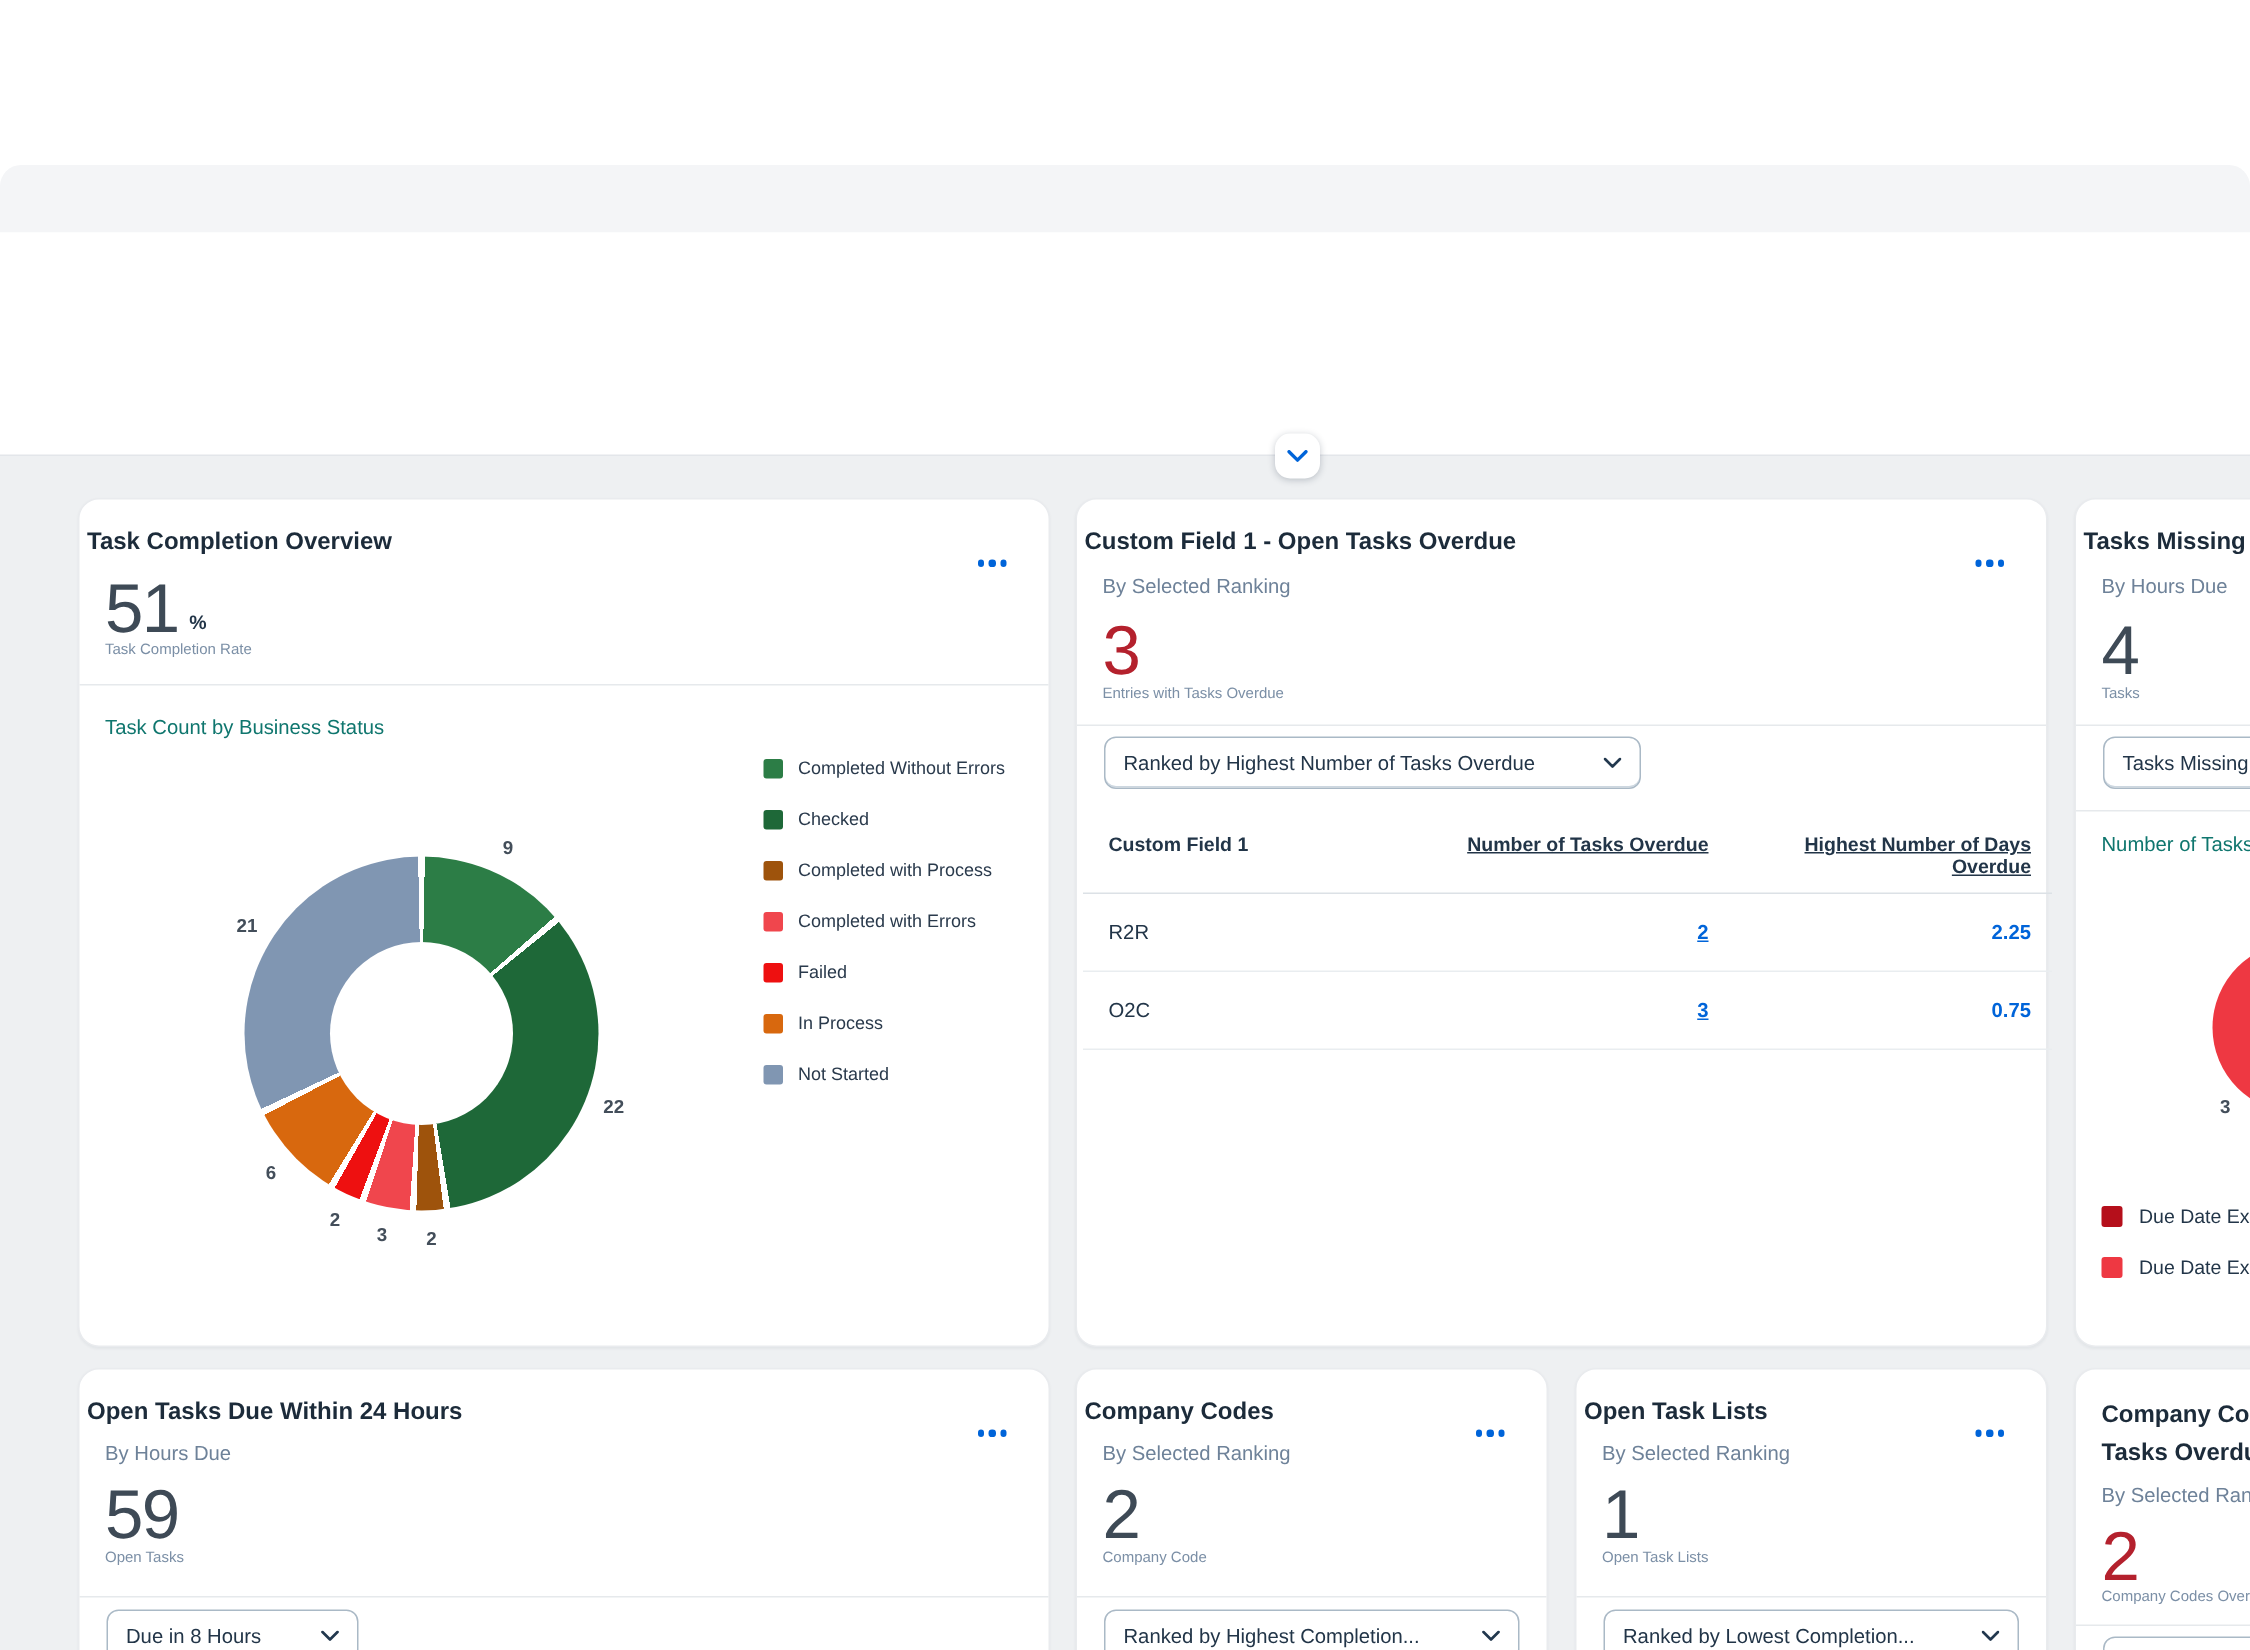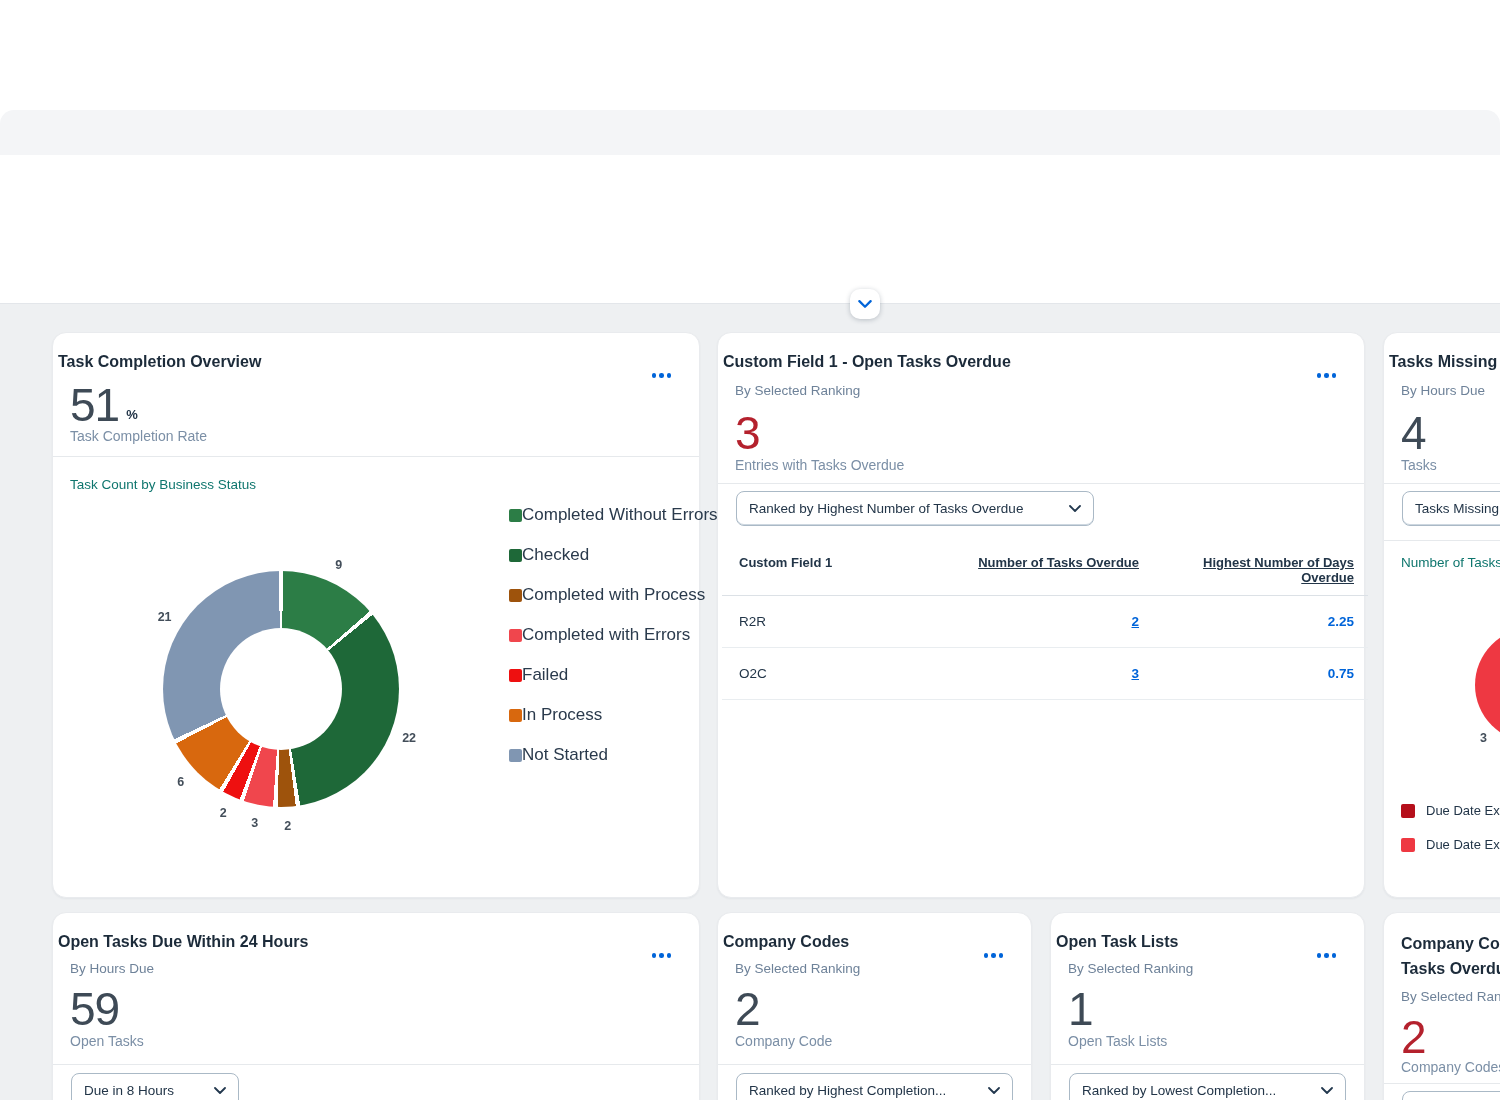--- a/index.html
+++ b/index.html
@@ -40,37 +40,37 @@
                white-space:nowrap;}
   .title-2l{position:absolute;left:17px;top:18px;font-size:16px;font-weight:700;color:#1c2b3a;line-height:25px;}
   .menu-dots{position:absolute;right:24px;top:36px;display:flex;gap:3px;background:none;border:none;
              padding:4px;cursor:pointer;}
   .menu-dots i{width:4.5px;height:4.5px;border-radius:50%;background:#0064d9;display:block;}
   .subtitle{position:absolute;left:17px;font-size:13.5px;color:#6e8299;white-space:nowrap;}
   .kpi{position:absolute;left:17px;display:flex;align-items:flex-end;gap:7px;}
   .kpi-num{font-size:46px;line-height:.88;font-weight:300;color:#3e4a56;letter-spacing:-1px;}
   .kpi-num.red{color:#b4212d;}
   .kpi-unit{font-size:13px;font-weight:700;color:#223548;padding-bottom:3px;}
-  .kpi-label{position:absolute;left:17px;font-size:14px;color:#7b8fa6;white-space:nowrap;}
+  .kpi-label{position:absolute;left:17px;font-size:10px;color:#7b8fa6;white-space:nowrap;}
   .divider{position:absolute;left:0;width:100%;height:1px;background:#e6e9ec;}
   .section-label{position:absolute;left:17px;font-size:13.5px;color:#0f766e;white-space:nowrap;}
   .dropdown{position:absolute;height:35px;border:1px solid #aab9c6;border-radius:8px;background:#fff;
             display:flex;align-items:center;justify-content:space-between;padding:0 12px;
             font-size:13.5px;color:#223548;box-shadow:inset 0 -1px 0 #cdd7e0;cursor:pointer;
             box-sizing:border-box;white-space:nowrap;overflow:hidden;}
   .chev{flex:none;color:#22384e;}
 
   
   .donut-wrap{position:absolute;left:110px;top:238px;width:236px;height:236px;}
   #donut-ring{position:absolute;inset:0;border-radius:50%;}
   .donut-hole{position:absolute;left:57px;top:57px;width:122px;height:122px;border-radius:50%;background:#fff;}
   #donut-labels{position:absolute;inset:0;overflow:visible;}
   .donut-label{position:absolute;transform:translate(-50%,-50%);font-size:12.5px;font-weight:700;color:#434e5a;}
   #donut-legend{position:absolute;left:456px;top:172px;}
-  .legend-item{display:flex;align-items:center;margin-bottom:20px;font-size:17px;color:#2a3a4c;
+  .legend-item{display:flex;align-items:center;gap:10px;margin-bottom:20px;font-size:12px;color:#2a3a4c;
                white-space:nowrap;}
   .swatch{width:13px;height:13px;border-radius:2px;flex:none;}
 
   
   .tbl{position:absolute;left:4px;top:208px;width:100%;}
   .tbl-head{display:flex;align-items:flex-start;padding:14px 14px 10px 17px;border-bottom:1px solid #dce1e6;
             font-size:13px;font-weight:700;color:#223548;}
   .tbl-row{display:flex;align-items:center;height:51px;padding:0 14px 0 17px;border-bottom:1px solid #e9edf0;
            font-size:13.5px;color:#223548;cursor:pointer;}
   .c1{flex:1;text-align:left;}

